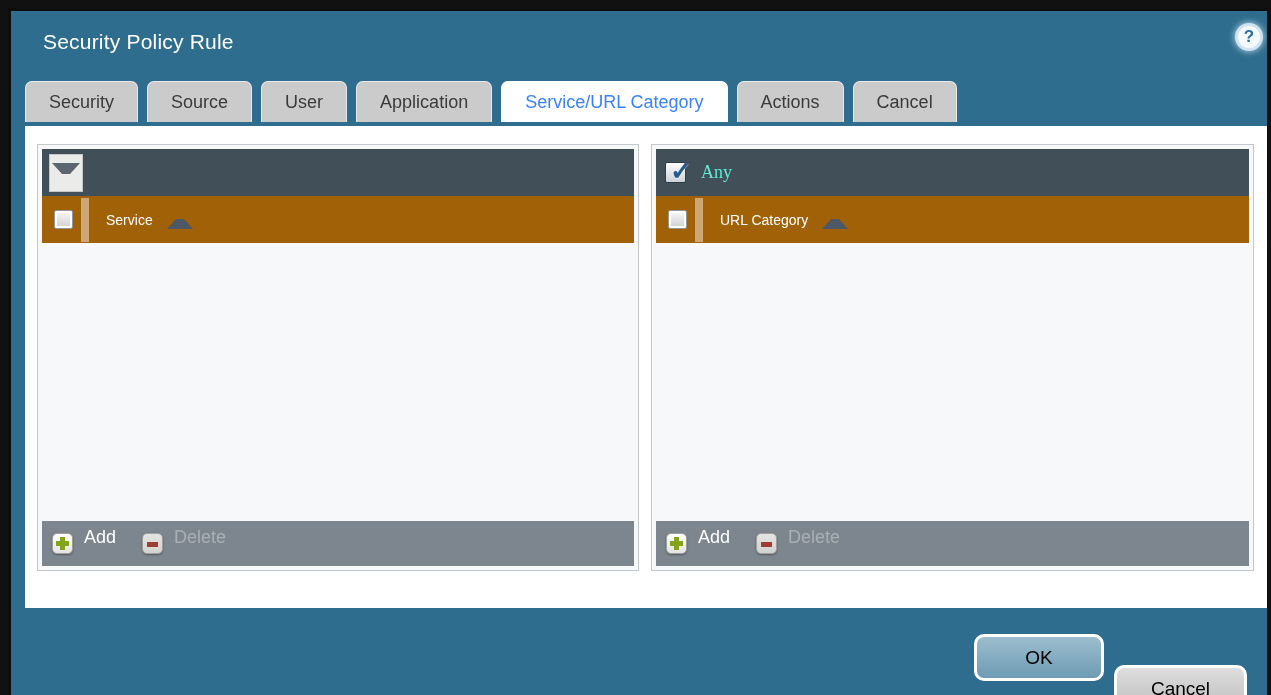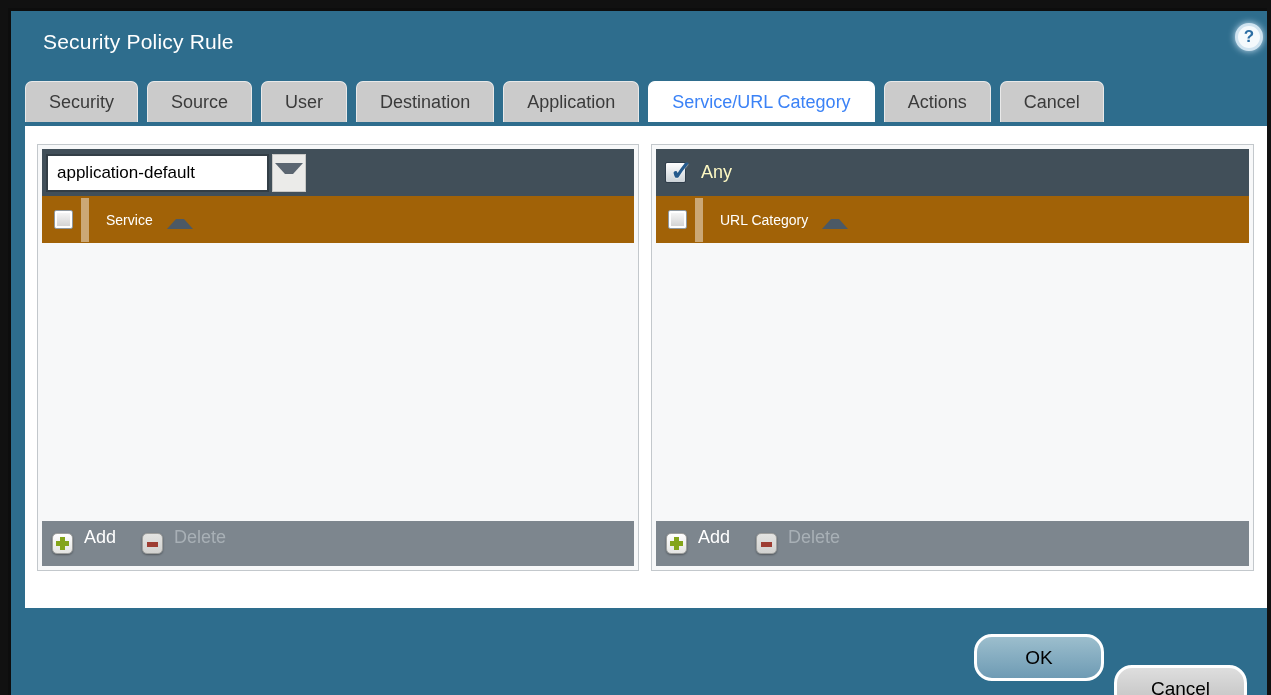--- a/index.html
+++ b/index.html
@@ -103,21 +103,21 @@
   .cb-any .check {
     position:absolute; left:0px; top:-9px; color:#255a8c;
     font-size:27px; font-weight:bold; line-height:1;
     text-shadow:0 1px 1px rgba(255,255,255,.5);
   }
   .hdr-sep {
     width:1px; height:44px; background:rgba(255,255,255,.45);
     margin:0 0 0 8px; flex:0 0 auto;
   }
   .hdr-label { margin-left:9px; display:flex; align-items:center; }
-  .any-label { color:#fef9c3; font-size:18px; margin-left:11px; }
+  .any-label { color:#5eead4; font-size:18px; margin-left:11px;font-family:Liberation Serif, serif; }
 
   
   .icon-sq {
     position:relative; width:21px; height:21px; border-radius:5px;
     background:linear-gradient(#ffffff,#e4e4e2); border:1px solid #9fa09e;
     box-shadow:0 1px 2px rgba(0,0,0,.35); flex:0 0 auto; cursor:pointer;
   }
   .icon-add::before {
     content:""; position:absolute; left:3px; right:3px; top:7px; height:5px;
     background:#84a51a;
@@ -130,21 +130,21 @@
   .icon-del::before {
     content:""; position:absolute; left:4px; right:4px; top:8px; height:5px;
     background:#9e3d33;
   }
   .ftr-label { color:#ffffff; font-size:18px; margin:0 0 12px 7px; cursor:pointer; }
   .ftr-label.disabled { color:#a8b0b6; cursor:default; }
   .ftr-gap { width:22px; flex:0 0 auto; }
 
   
   .btn {
-    position:absolute; top:623px; height:47px; border-radius:18px;
+    position:absolute; top:623px; height:47px; border-radius:10px;
     border:3px solid #ffffff; font-size:19px; color:#000;
     font-family:"Liberation Sans", sans-serif; cursor:pointer;
   }
   .btn-ok {
     left:963px; width:130px;
     background:linear-gradient(#9cbecd,#6e9bb4);
   }
   .btn-cancel {
     left:1103px; width:133px;
     background:linear-gradient(#dedede,#bfbfbf);
@@ -156,32 +156,30 @@
 
 <div class="screen">
 
   <div class="dlg-title">Security Policy Rule</div>
   <div class="help">?</div>
 
   <div class="tabs">
     <div class="tab">Security</div>
     <div class="tab">Source</div>
     <div class="tab">User</div>
-    <div class="tab">Destination</div>
     <div class="tab">Application</div>
     <div class="tab active">Service/URL Category</div>
     <div class="tab">Actions</div>
     <div class="tab">Cancel</div>
   </div>
 
   <div class="content">
 
     <div class="panel left">
       <div class="panel-topbar">
-        <input class="dd-input" type="text" readonly="" value="application-default" style="">
         <div class="dd-btn">
           <div class="tri-down"></div>
         </div>
       </div>
       <div class="panel-header">
         <div class="cb"></div>
         <div class="hdr-sep"></div>
         <div class="hdr-label">
           <span>Service</span>
           <span class="tri-up"></span>

